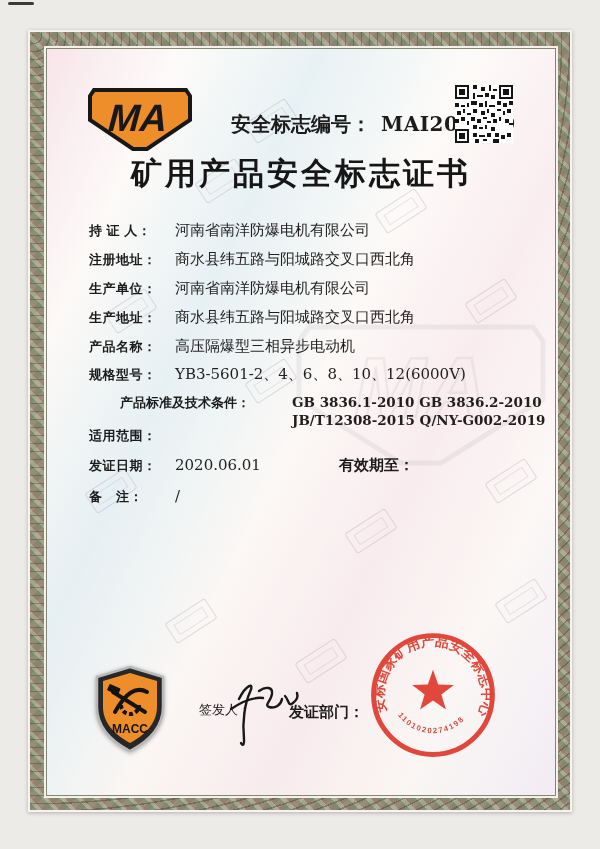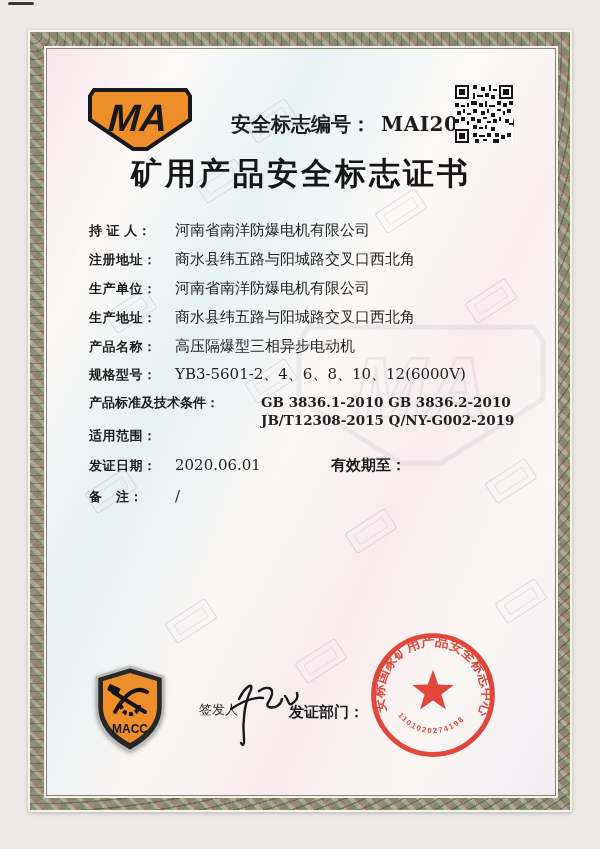--- a/index.html
+++ b/index.html
@@ -29,24 +29,24 @@
   .certno{position:absolute;left:184px;top:62px;display:flex;align-items:baseline;gap:10px;white-space:nowrap;}
   .certno .lbl{font-weight:bold;font-size:20px;color:#1c1c1c;}
   .certno .val{font-family:"DejaVu Serif",serif;font-weight:600;font-size:20px;color:#1c1c1c;letter-spacing:.5px;}
   .qr{position:absolute;left:408px;top:36px;width:58px;height:58px;}
   .title{position:absolute;left:0;top:104px;width:100%;text-align:center;font-size:31px;font-weight:bold;letter-spacing:3px;color:#161616;}
   
   .row{position:absolute;left:42px;display:flex;gap:8px;align-items:baseline;white-space:nowrap;}
   .row .lbl{font-weight:bold;font-size:13px;color:#1b1b1b;width:78px;flex:none;letter-spacing:.5px;}
   .row .val{font-family:"DejaVu Serif",serif;font-size:15px;color:#201e1e;}
   .row.std{white-space:normal;}
-  .row.std .lbl{width:164px;letter-spacing:0;}
+  .row.std .lbl{width:164px;letter-spacing:0;margin-left:31px;}
   .row.std .val{width:322px;font-size:13.5px;font-weight:600;line-height:1.3;}
   .row.dates .val{width:128px;}
-  .row.dates .lbl2{font-weight:bold;font-size:15px;color:#1b1b1b;margin-left:20px;width:78px;flex:none;}
+  .row.dates .lbl2{font-weight:bold;font-size:15px;color:#1b1b1b;margin-left:28px;width:78px;flex:none;}
   .statement{position:absolute;left:20px;top:506px;width:468px;font-family:"DejaVu Serif",serif;font-size:13px;line-height:1.6;color:#1e1c1c;text-align:justify;text-indent:2em;}
   
   .macc{position:absolute;left:44px;top:616px;width:78px;height:88px;filter:drop-shadow(0 1px 2px rgba(0,0,0,.35));}
   .signer{position:absolute;left:152px;top:652px;font-weight:normal;font-size:13px;color:#1b1b1b;}
   .sig{position:absolute;left:172px;top:620px;width:90px;height:88px;}
   .dept{position:absolute;left:242px;top:654px;font-weight:bold;font-size:15px;color:#1b1b1b;}
   .stamp{position:absolute;left:320px;top:580px;width:132px;height:132px;opacity:.92;}
 </style>
 </head>
 <body>

